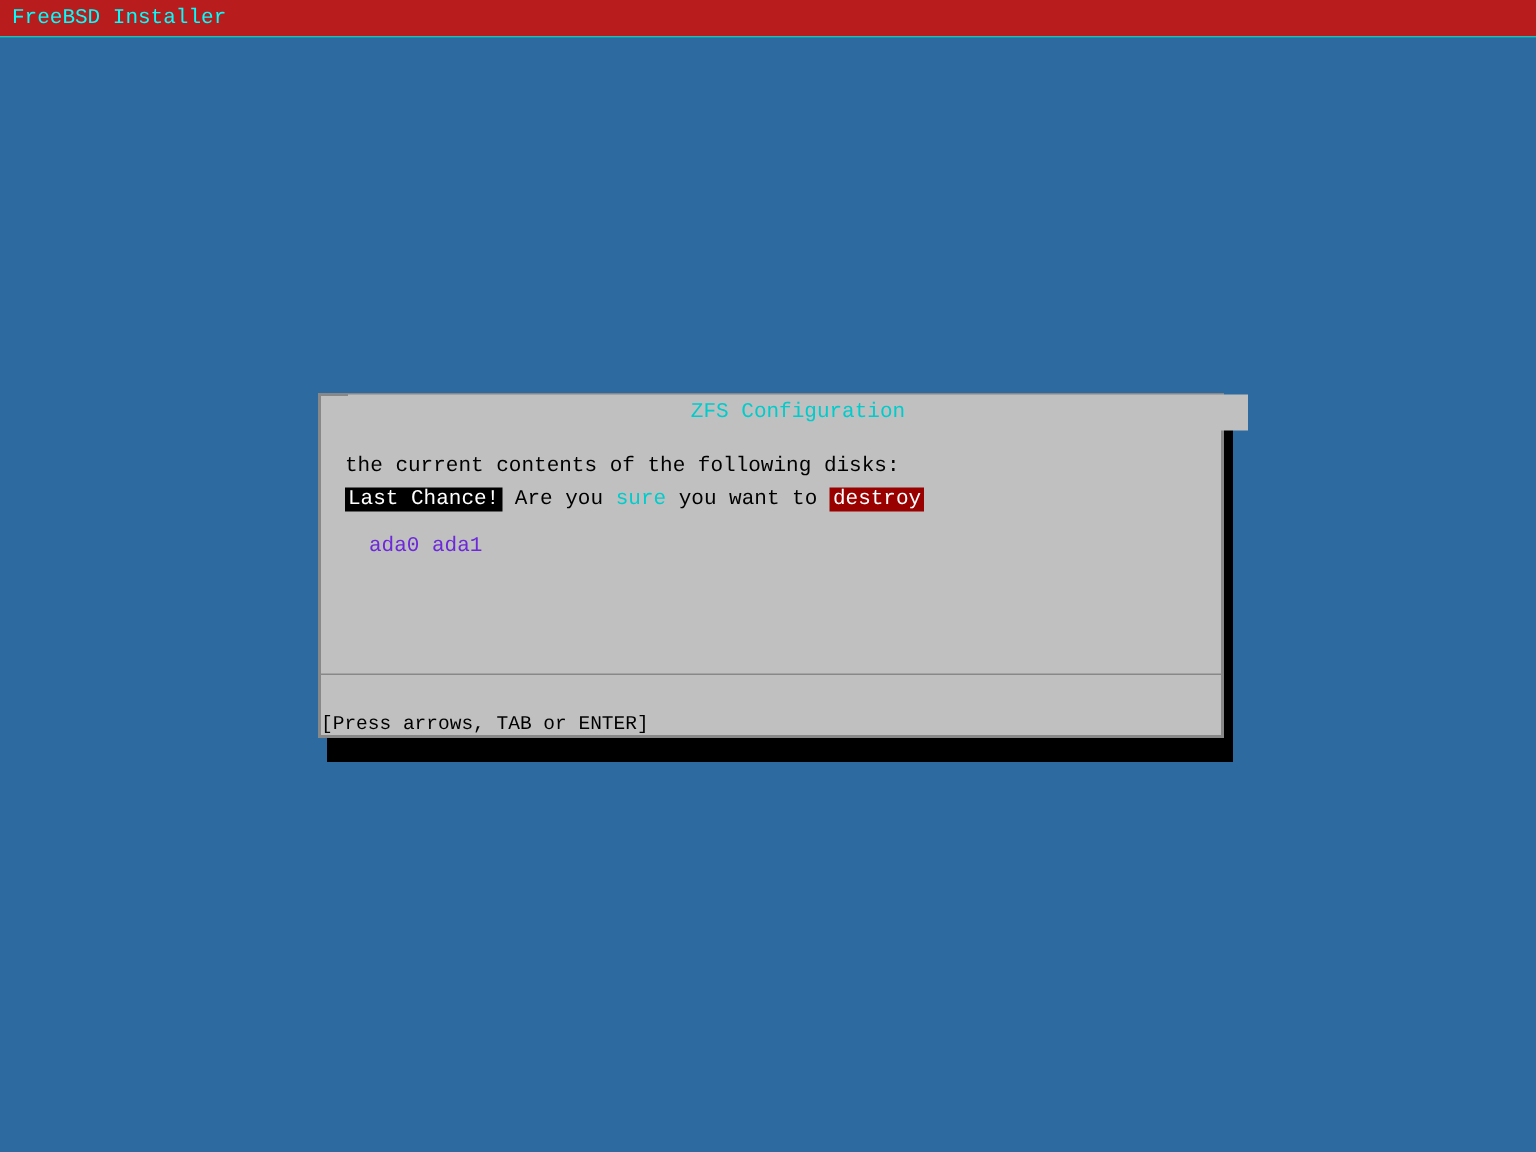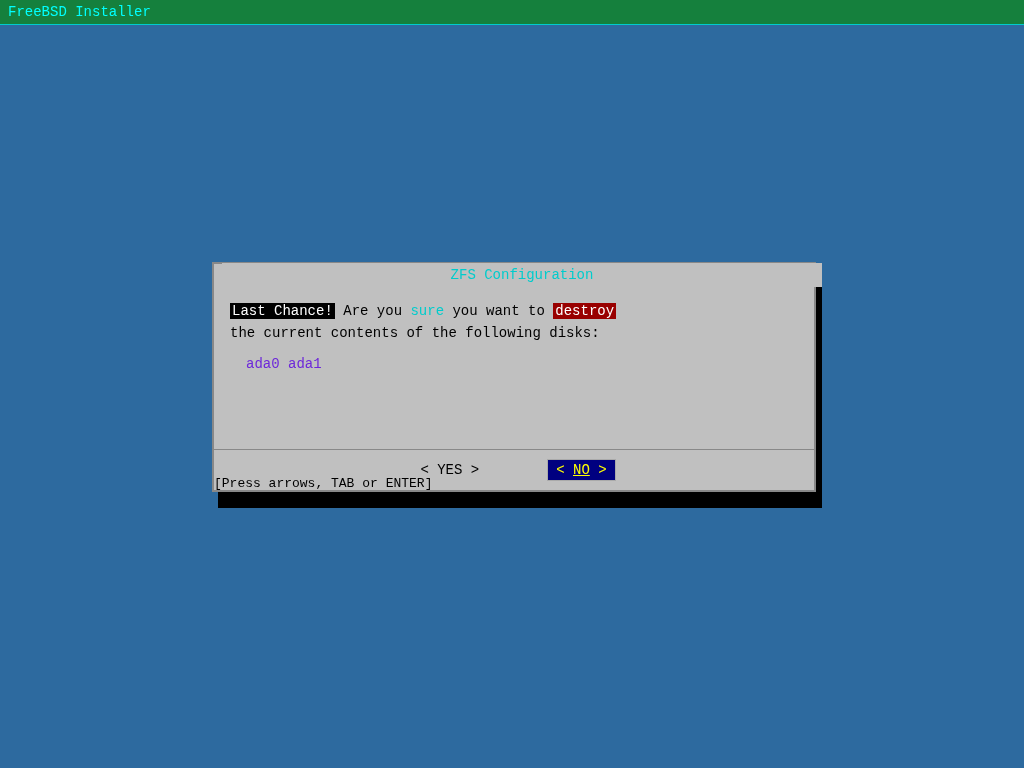--- a/index.html
+++ b/index.html
@@ -21,21 +21,21 @@
     #title-bar {
       position: absolute;
       top: 0;
       left: 0;
       width: 100%;
       padding: 4px 8px;
       color: #00ffff;
       font-size: 14px;
       font-weight: normal;
       border-bottom: 1px solid #00cccc;
-      background-color: #15803d;
+      background-color: #b91c1c;
     }
 
     #dialog-shadow {
       position: absolute;
       top: 268px;
       left: 218px;
       width: 604px;
       height: 240px;
       background-color: #000000;
       z-index: 1;
@@ -48,21 +48,21 @@
       width: 604px;
       height: 230px;
       background-color: #c0c0c0;
       border: 2px solid #888888;
       z-index: 2;
     }
 
     #dialog-title-bar {
       position: absolute;
       top: -1px;
-      left: 8px;
+      left: 18px;
       width: 100%;
       text-align: center;
       color: #00cccc;
       font-size: 14px;
       padding: 4px 0;
       background-color: #c0c0c0;
     }
 
     #dialog-content {
       position: absolute;
@@ -158,34 +158,28 @@
 </div>
 
 <div id="dialog">
 
   <div id="dialog-title-bar">
     <span>ZFS Configuration</span>
   </div>
 
   <div id="dialog-content">
     <div>
-      <span class="last-chance">Last Chance!</span><span> Are you </span><span class="sure-text">sure</span><span> you want to </span><span class="destroy-text">destroy</span>
+      <span> the current contents of the following disks:</span>
     </div>
     <div>
-      <span> the current contents of the following disks:</span>
+      <span class="last-chance">Last Chance!</span><span> Are you </span><span class="sure-text">sure</span><span> you want to </span><span class="destroy-text">destroy</span>
     </div>
     <div id="disk-list">
       <span>ada0 ada1</span>
     </div>
   </div>
 
-  <div id="dialog-buttons">
-    <button class="dialog-btn">&lt; YES &gt;</button>
-    <button class="dialog-btn dialog-btn-no">
-      <span>&lt; </span><span class="no-letter">NO</span><span> &gt;</span>
-    </button>
-  </div>
 
   <div id="hint-bar-wrapper">
     <span class="hint-line">[Press arrows, TAB or ENTER]</span>
   </div>
 
 </div>
 
 </body></html>

